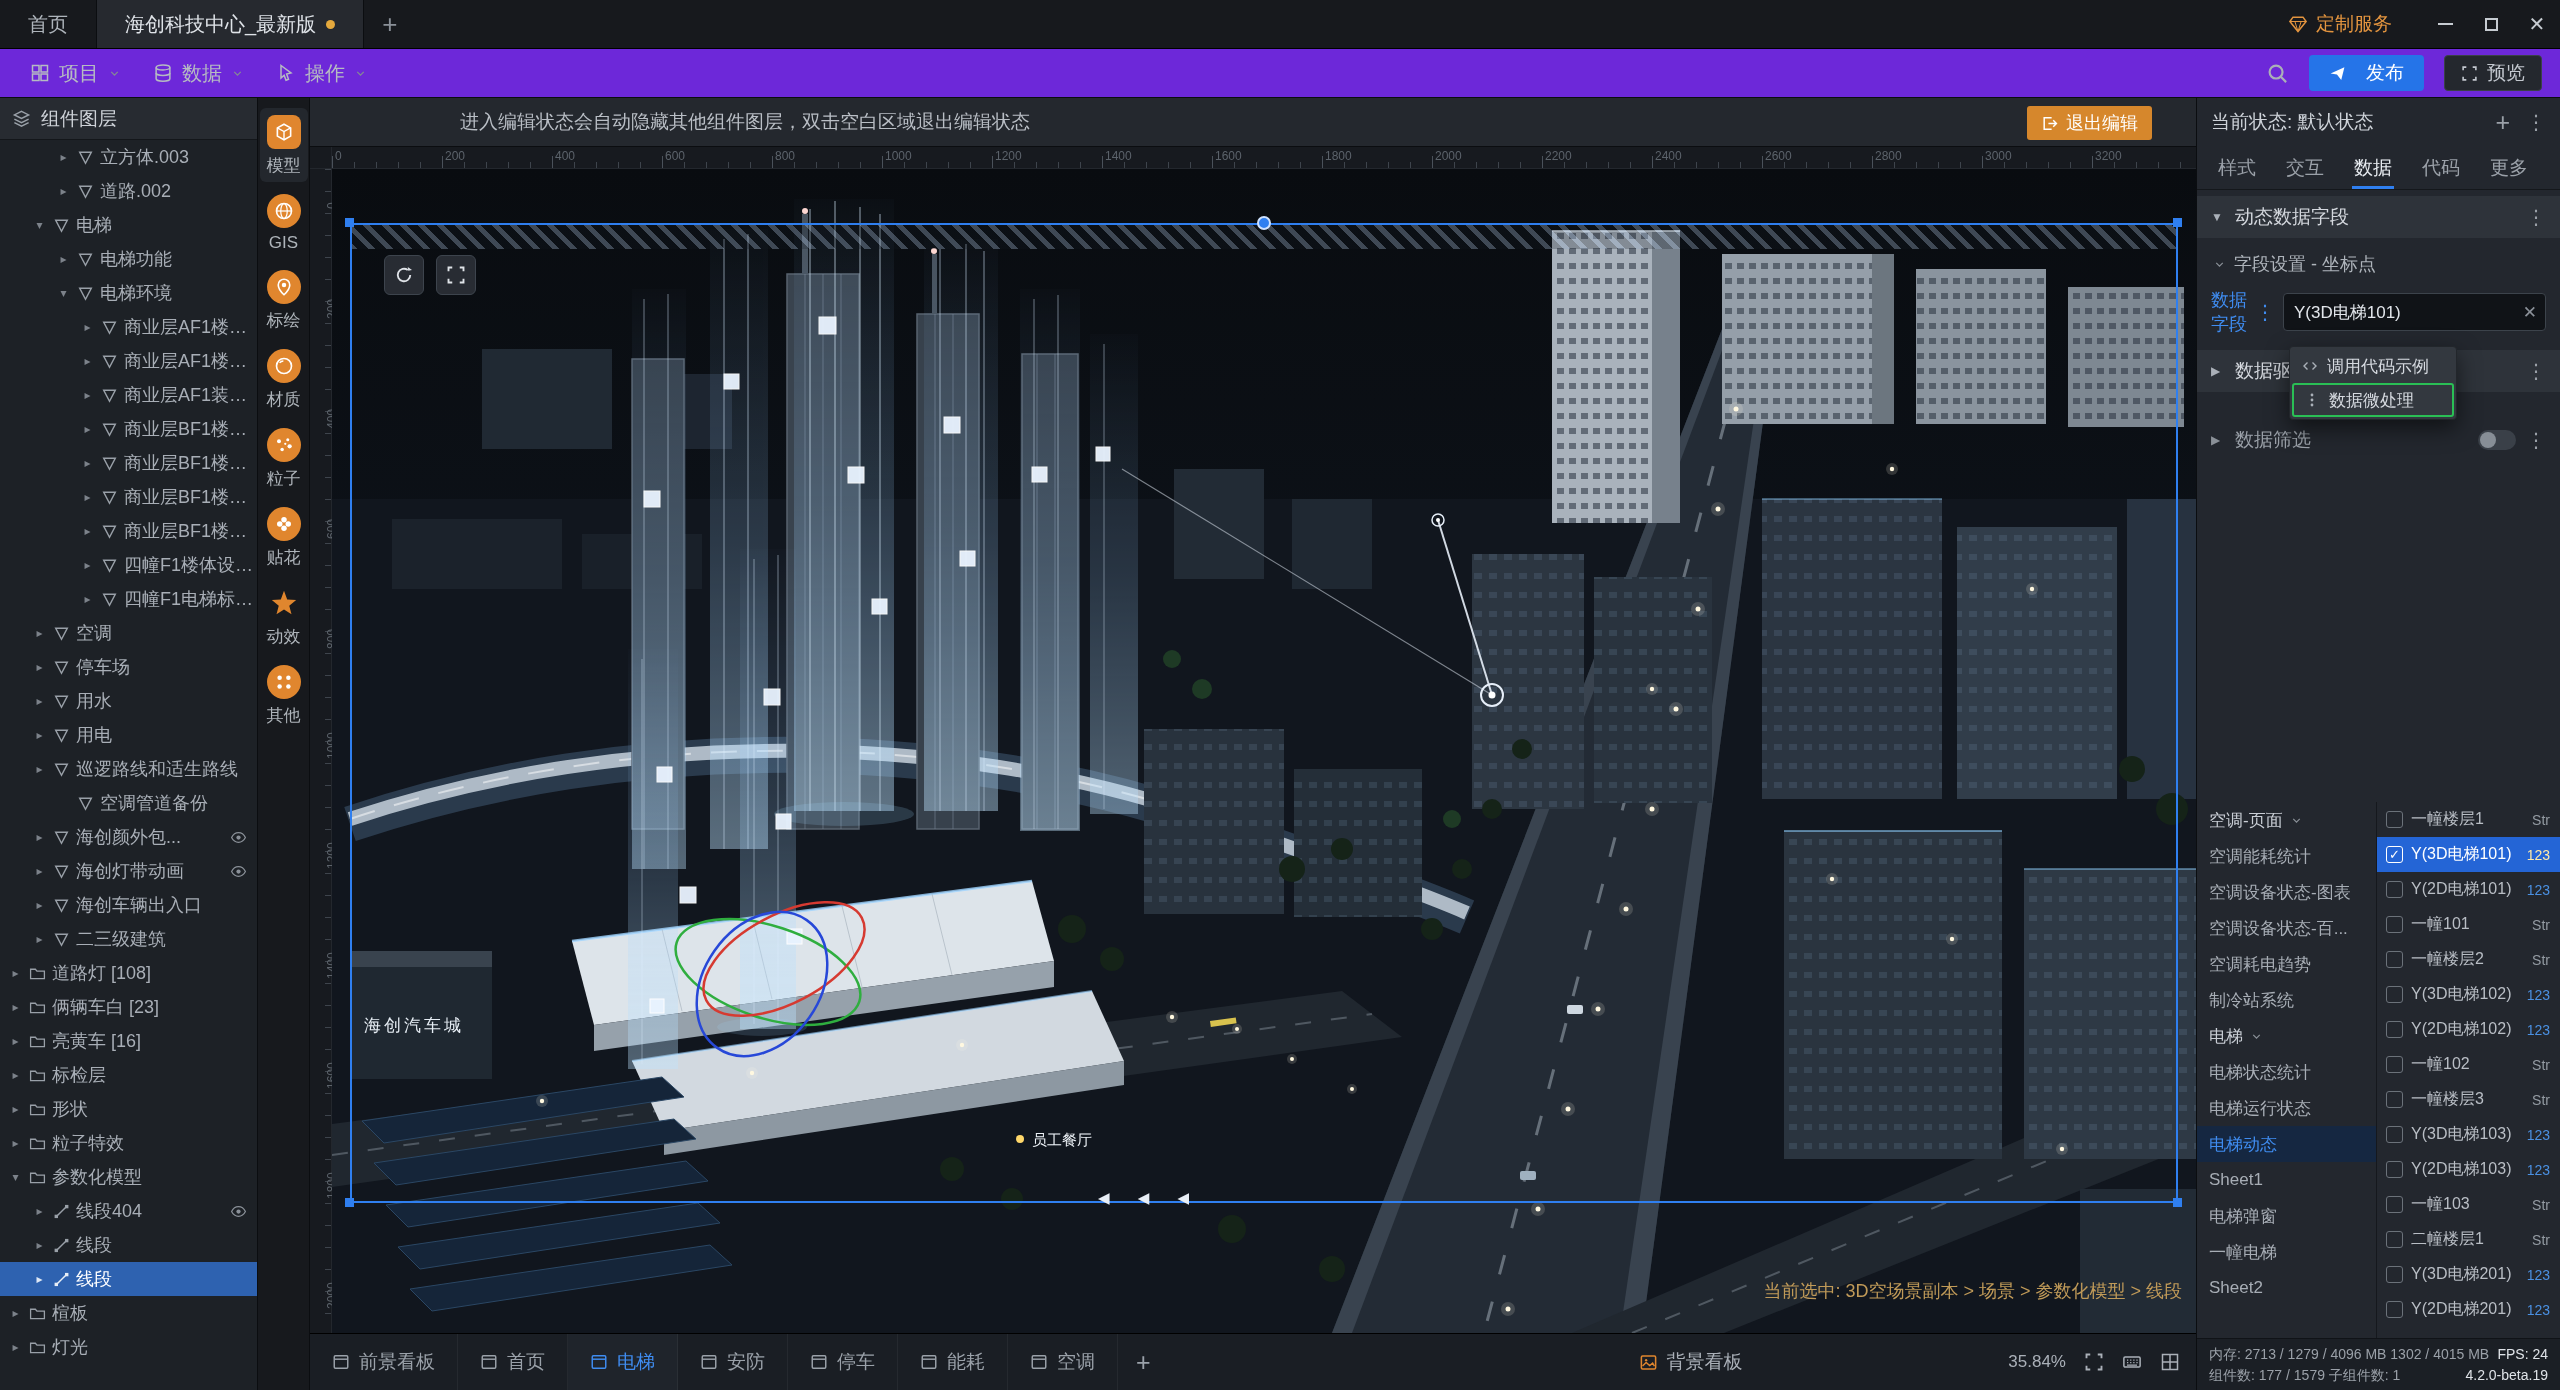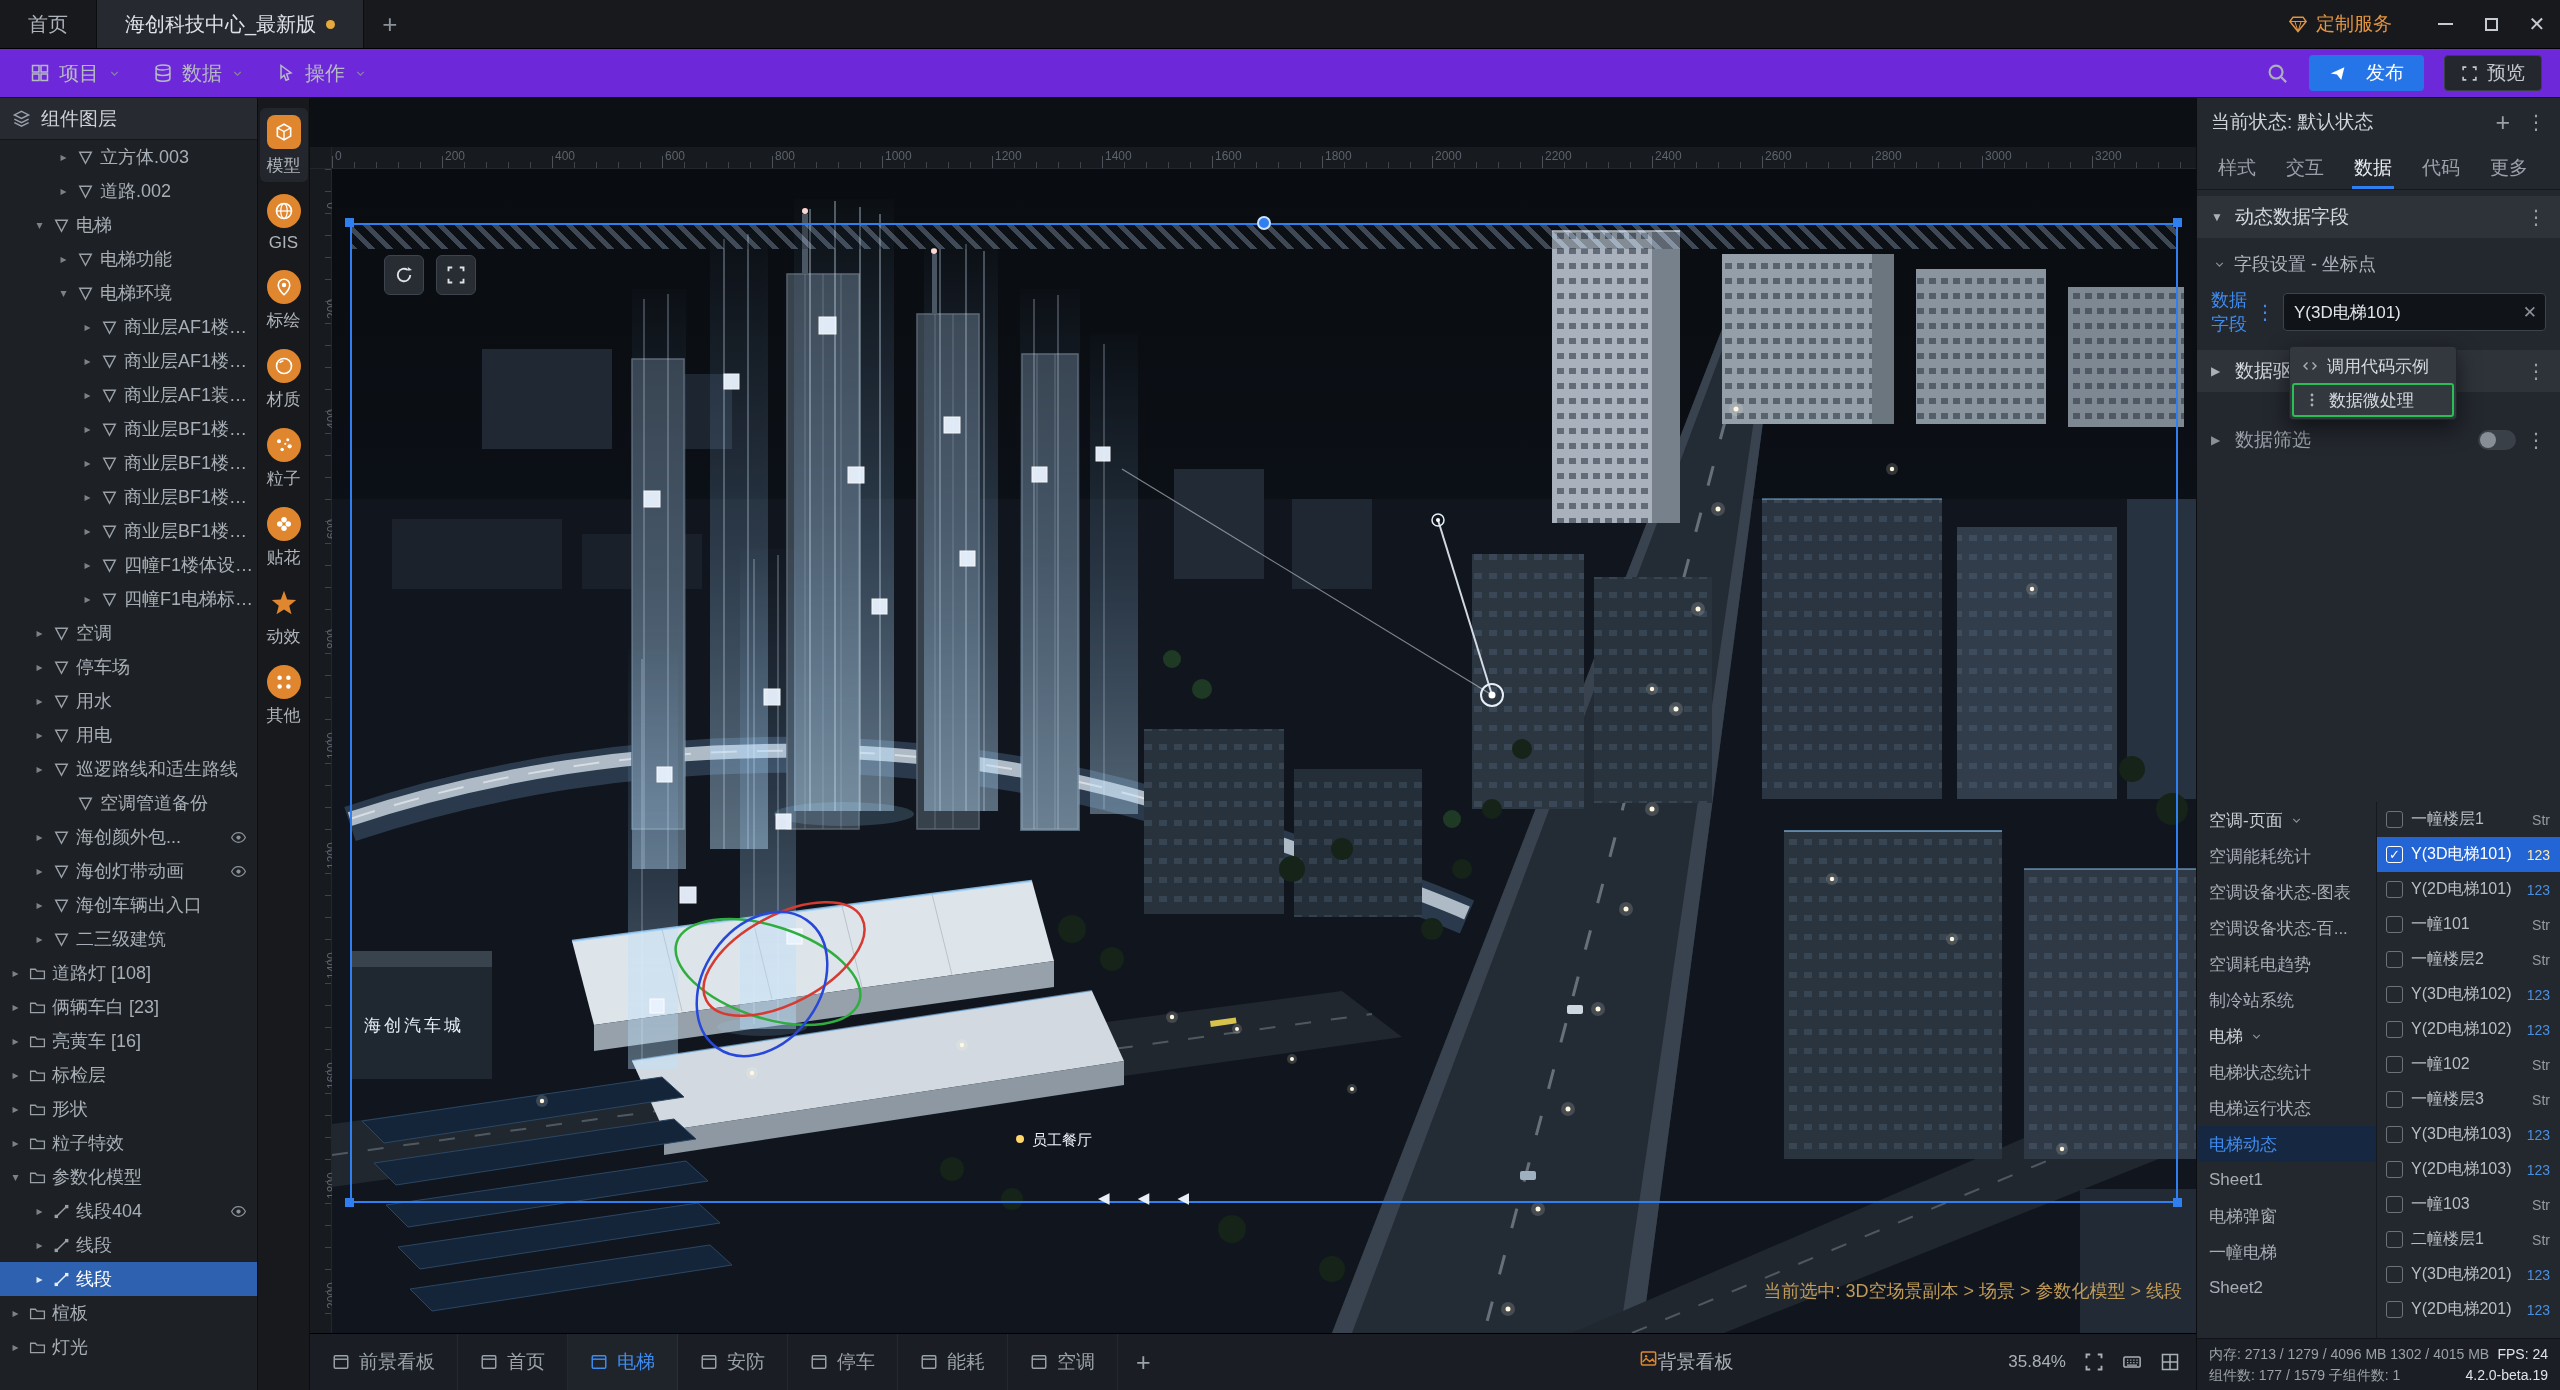--- a/index.html
+++ b/index.html
@@ -85,21 +85,21 @@
   .handle{position:absolute;width:9px;height:9px;background:#2f7ff0}
   .sel-arrows{position:absolute;left:766px;top:1020px;color:#e8eef6;font-size:15px;letter-spacing:12px}
   .breadcrumb{position:absolute;right:14px;top:1110px;color:#c09a58;font-size:18px}
 
   
   .bottombar{position:absolute;left:310px;top:1333px;width:1886px;height:57px;background:#1a1e24;border-top:1px solid #000;display:flex;align-items:center;z-index:5}
   .btab{height:100%;display:flex;align-items:center;gap:9px;padding:0 22px;font-size:19px;color:#9aa1a9;border-right:1px solid rgba(255,255,255,.05)}
   .btab svg{width:18px;height:18px}
   .btab.active{color:#3f8cf0;background:#1f242b}
   .bb-add{padding:0 18px;font-size:25px;color:#9aa1a9}
-  .bb-bg{margin-left:470px;display:flex;align-items:flex-start;color:#aab0b8;font-size:19px}
+  .bb-bg{margin-left:470px;display:flex;align-items:center;gap:9px;color:#aab0b8;font-size:19px}
   .bb-bg svg{width:19px;height:19px;color:#e0862e}
   .bb-right{margin-left:auto;display:flex;align-items:flex-end;gap:18px;padding-right:16px;color:#aab0b8}
   .bb-right .zoom{font-size:17px}
   .bb-right svg{width:20px;height:20px}
 
   
   .rightpanel{position:absolute;left:2196px;top:98px;width:364px;height:1292px;background:#23272e;border-left:1px solid #0b0d10}
   .vdots{color:#9aa0a8;font-size:20px;line-height:1}
   .rp-state{position:absolute;top:0;left:0;right:0;height:48px;display:flex;align-items:center;padding:0 14px;color:#ced3d9;font-size:19px}
   .rp-plus{margin-left:auto;font-size:25px;color:#9aa0a8}
@@ -736,20 +736,32 @@
             <circle cx="11.5" cy="4.5" r="1.8" fill="currentColor"></circle>
             <circle cx="4.5" cy="11.5" r="1.8" fill="currentColor"></circle>
             <circle cx="11.5" cy="11.5" r="1.8" fill="currentColor"></circle>
           </svg>
         </span>
      <span class="tool-label">其他</span>
    </div>
     </div>
 
   <div class="canvas">
+    <div class="notice">
+      <span>进入编辑状态会自动隐藏其他组件图层，双击空白区域退出编辑状态</span>
+      <div class="btn-exit">
+        <span class="ic">
+            <svg viewBox="0 0 16 16">
+              <path d="M10 2.5H3v11h7" fill="none" stroke="currentColor" stroke-width="1.4"></path>
+              <path d="M7 8h7.5M11.5 5l3 3-3 3" fill="none" stroke="currentColor" stroke-width="1.4"></path>
+            </svg>
+          </span>
+        <span>退出编辑</span>
+      </div>
+    </div>
     <div class="ruler-top" id="rulerTop">
       <div class="rt-ticks"></div>
       <div class="rt-ticks2"></div>
     <span class="rt-num" style="left:25px">0</span>
         <span class="rt-num" style="left:135px">200</span>
         <span class="rt-num" style="left:245px">400</span>
         <span class="rt-num" style="left:355px">600</span>
         <span class="rt-num" style="left:465px">800</span>
         <span class="rt-num" style="left:575px">1000</span>
         <span class="rt-num" style="left:685px">1200</span>

